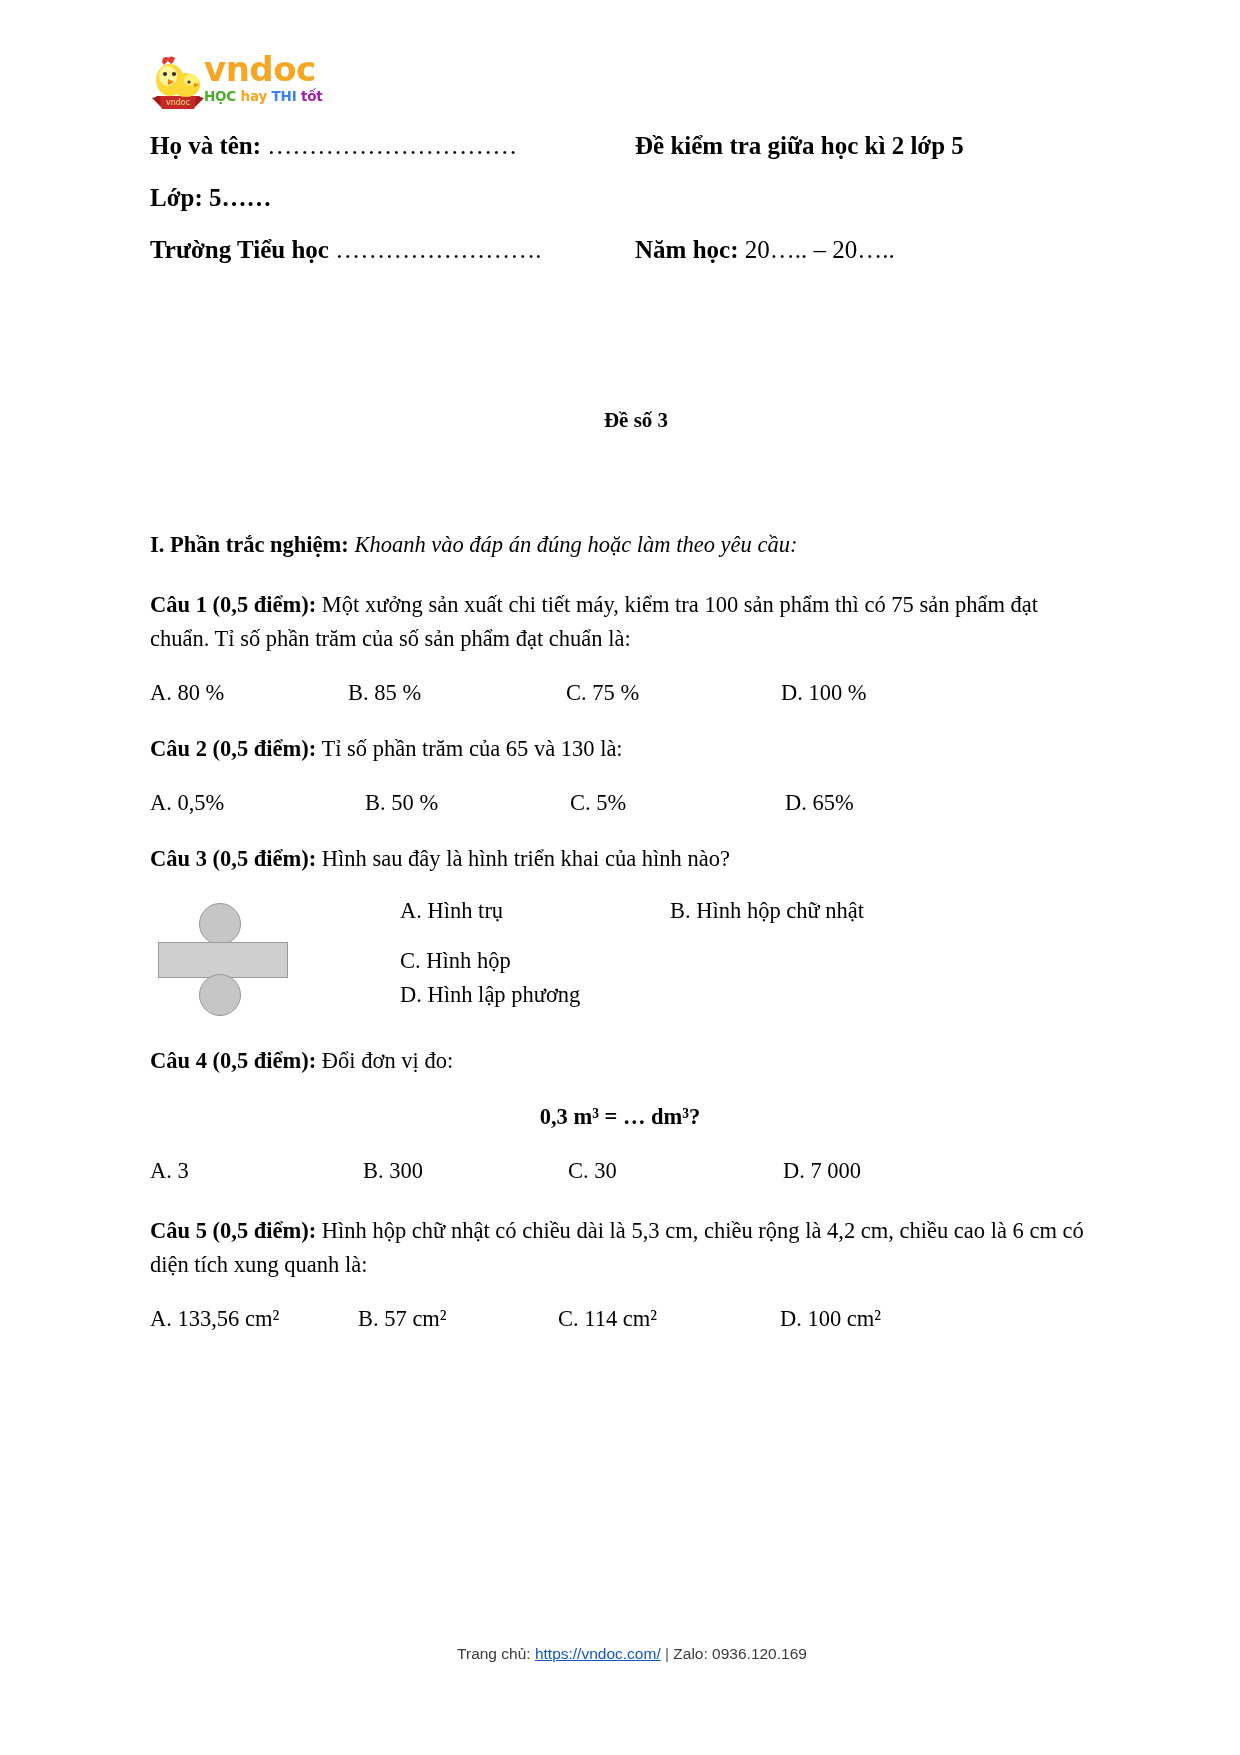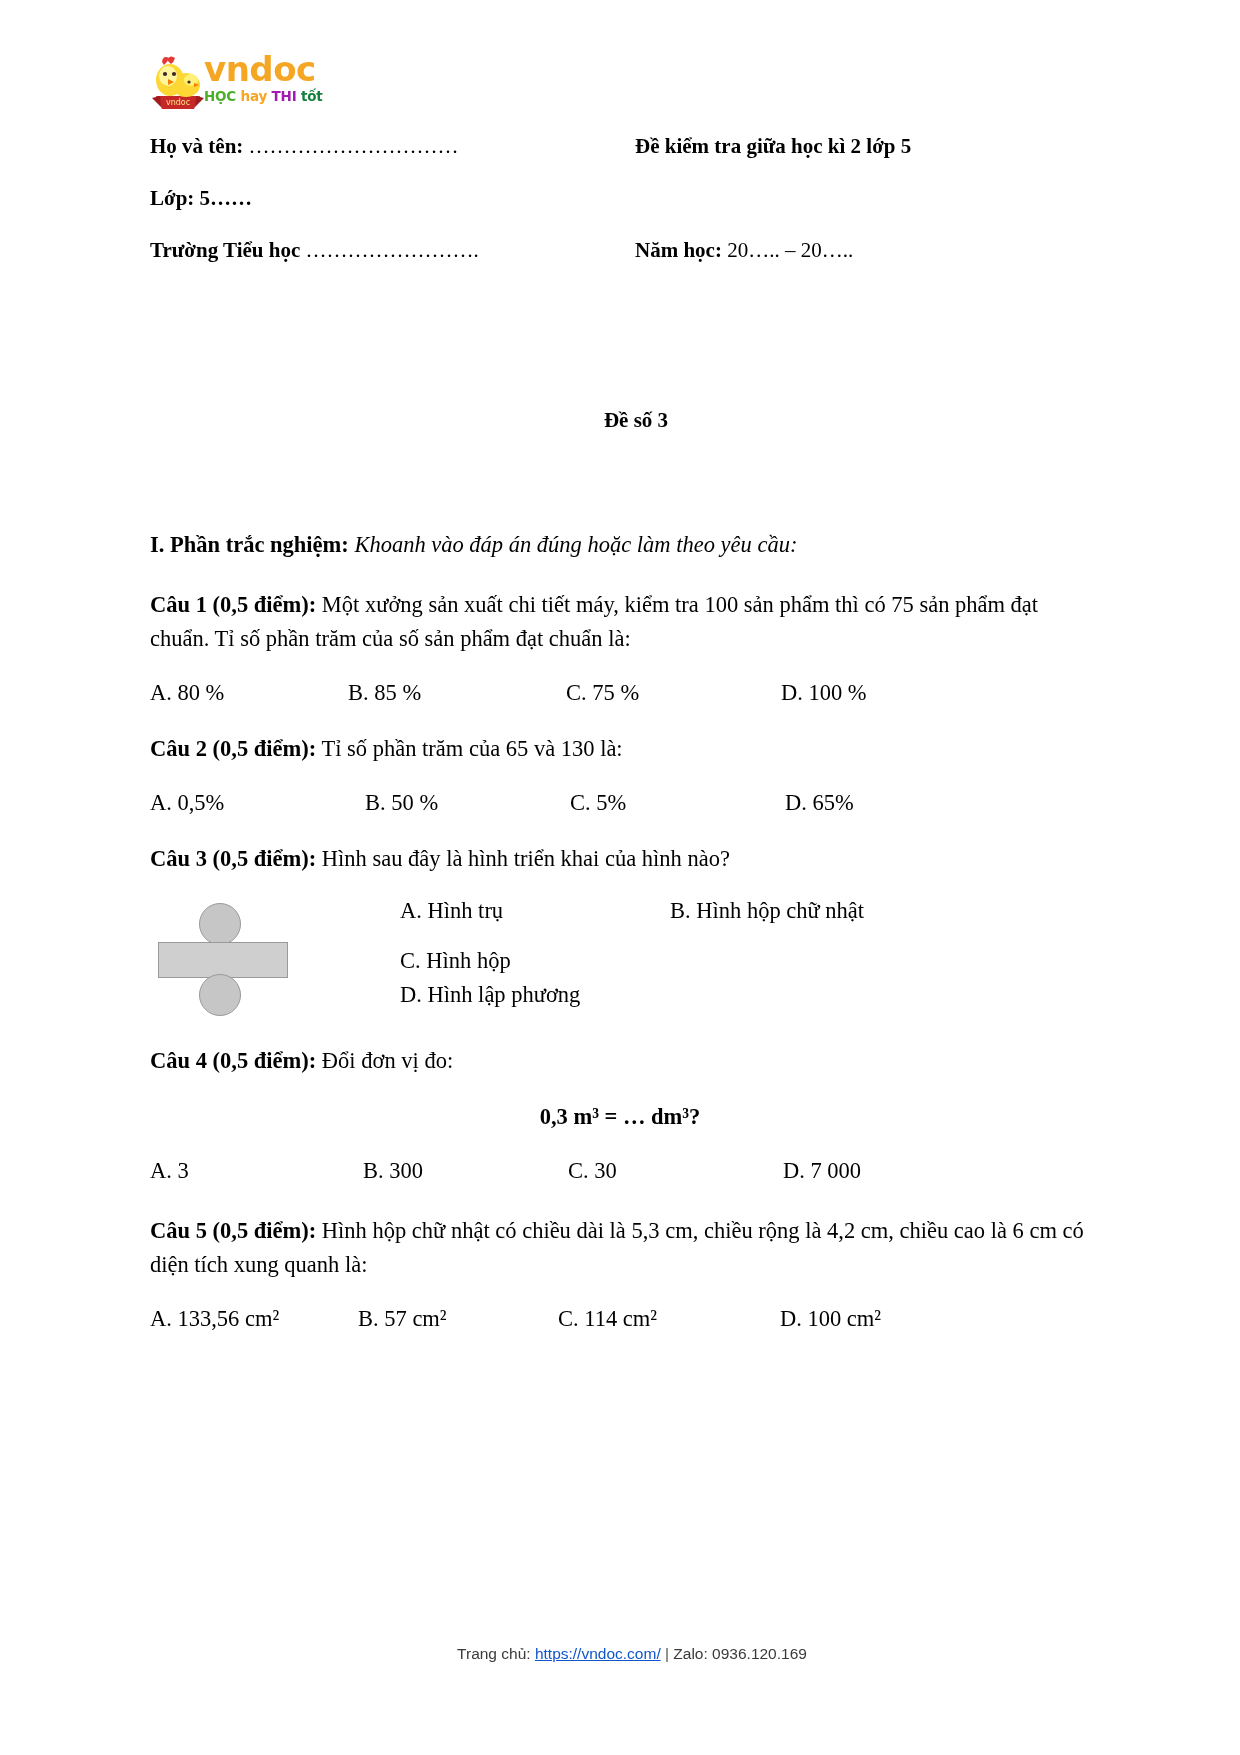--- a/index.html
+++ b/index.html
@@ -51,34 +51,34 @@
   .logo-tag {
     font-family: "DejaVu Sans", sans-serif;
     font-weight: bold;
     font-size: 13.5px;
     line-height: 16px;
     letter-spacing: -0.2px;
     white-space: nowrap;
   }
   .tag-hoc { color: #4caf2a; }
   .tag-hay { color: #f5a623; }
-  .tag-thi { color: #a21caf; }
-  .tag-tot { color: #15803d; }
+  .tag-thi { color: #3b82f6; }
+  .tag-tot { color: #a21caf; }
 
   
   .hdr {
     position: absolute;
     left: 150px;
     top: 132px;
     width: 940px;
   }
   .hdr-row {
     display: flex;
     margin-bottom: 24px;
-    font-size: 21px;
+    font-size: 25px;
     line-height: 28px;
   }
   .hdr-left { width: 485px; }
   .hdr-right { width: 455px; }
   .b { font-weight: bold; }
 
   
   .exam-no {
     position: absolute;
     left: 16px;

